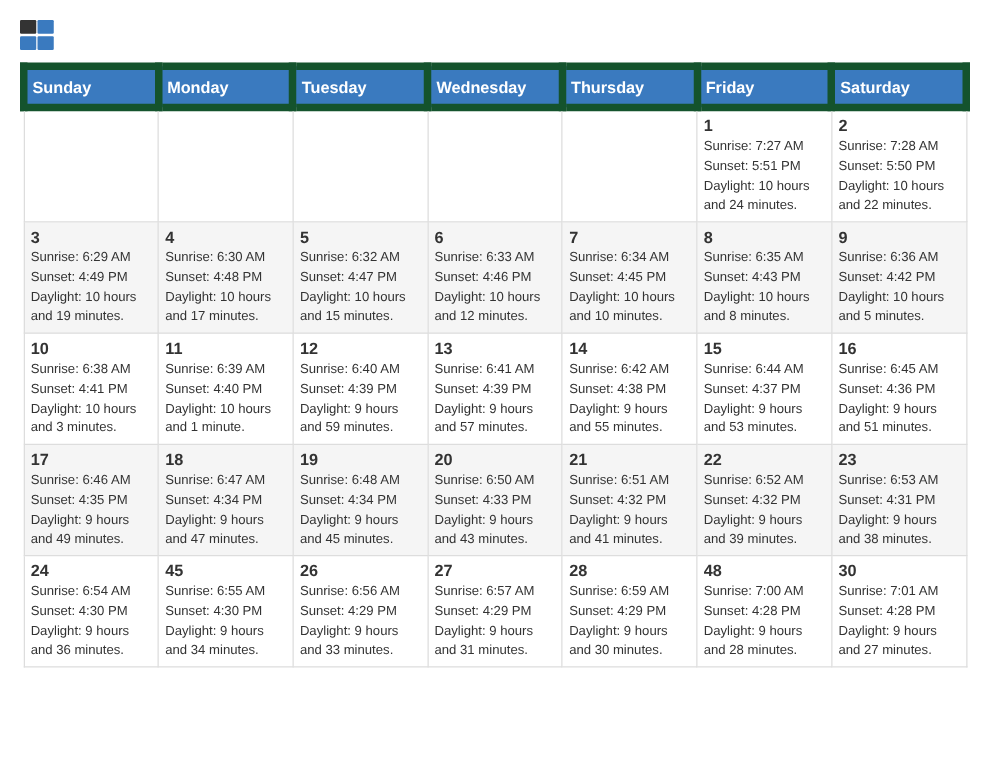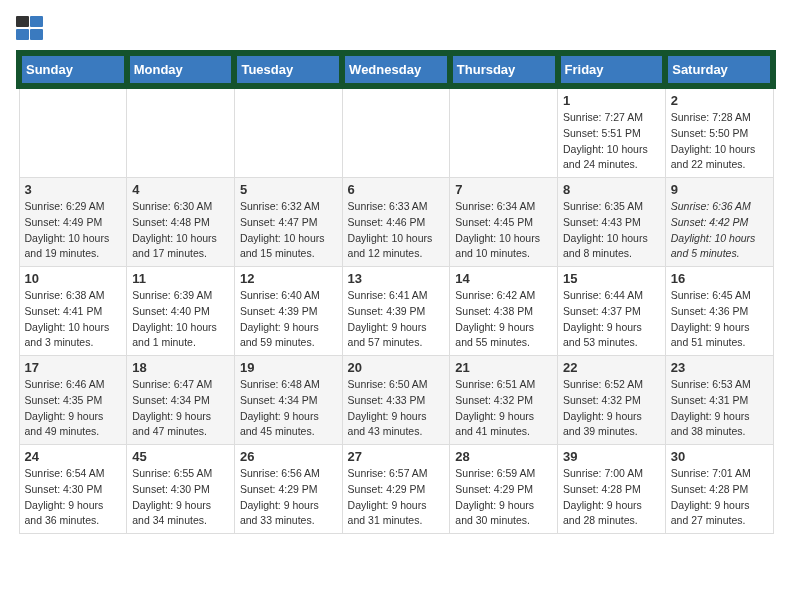--- a/index.html
+++ b/index.html
@@ -175,21 +175,21 @@
         </td>
         <td>
           <span class="day-num">8</span>
           <div class="day-info" style="white-space: pre-line;">Sunrise: 6:35 AM
 Sunset: 4:43 PM
 Daylight: 10 hours
 and 8 minutes.</div>
         </td>
         <td>
           <span class="day-num">9</span>
-          <div class="day-info" style="white-space: pre-line; font-style: italic;">Sunrise: 6:36 AM
+          <div class="day-info" style="white-space: pre-line;">Sunrise: 6:36 AM
 Sunset: 4:42 PM
 Daylight: 10 hours
 and 5 minutes.</div>
         </td>
       </tr>
       <tr>
         <td>
           <span class="day-num">10</span>
           <div class="day-info" style="white-space: pre-line;">Sunrise: 6:38 AM
 Sunset: 4:41 PM
@@ -320,21 +320,21 @@
 and 31 minutes.</div>
         </td>
         <td>
           <span class="day-num">28</span>
           <div class="day-info" style="white-space: pre-line;">Sunrise: 6:59 AM
 Sunset: 4:29 PM
 Daylight: 9 hours
 and 30 minutes.</div>
         </td>
         <td>
-          <span class="day-num">39</span>
+          <span class="day-num">48</span>
           <div class="day-info" style="white-space: pre-line;">Sunrise: 7:00 AM
 Sunset: 4:28 PM
 Daylight: 9 hours
 and 28 minutes.</div>
         </td>
         <td>
           <span class="day-num">30</span>
           <div class="day-info" style="white-space: pre-line;">Sunrise: 7:01 AM
 Sunset: 4:28 PM
 Daylight: 9 hours

